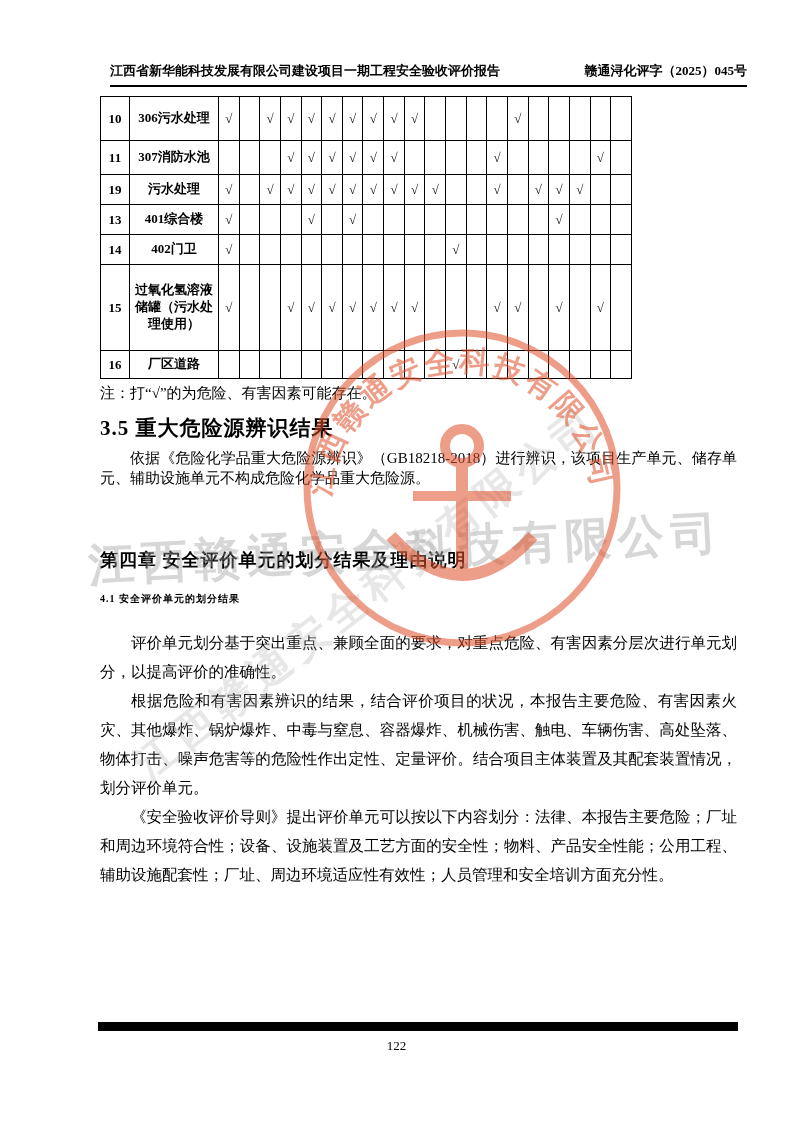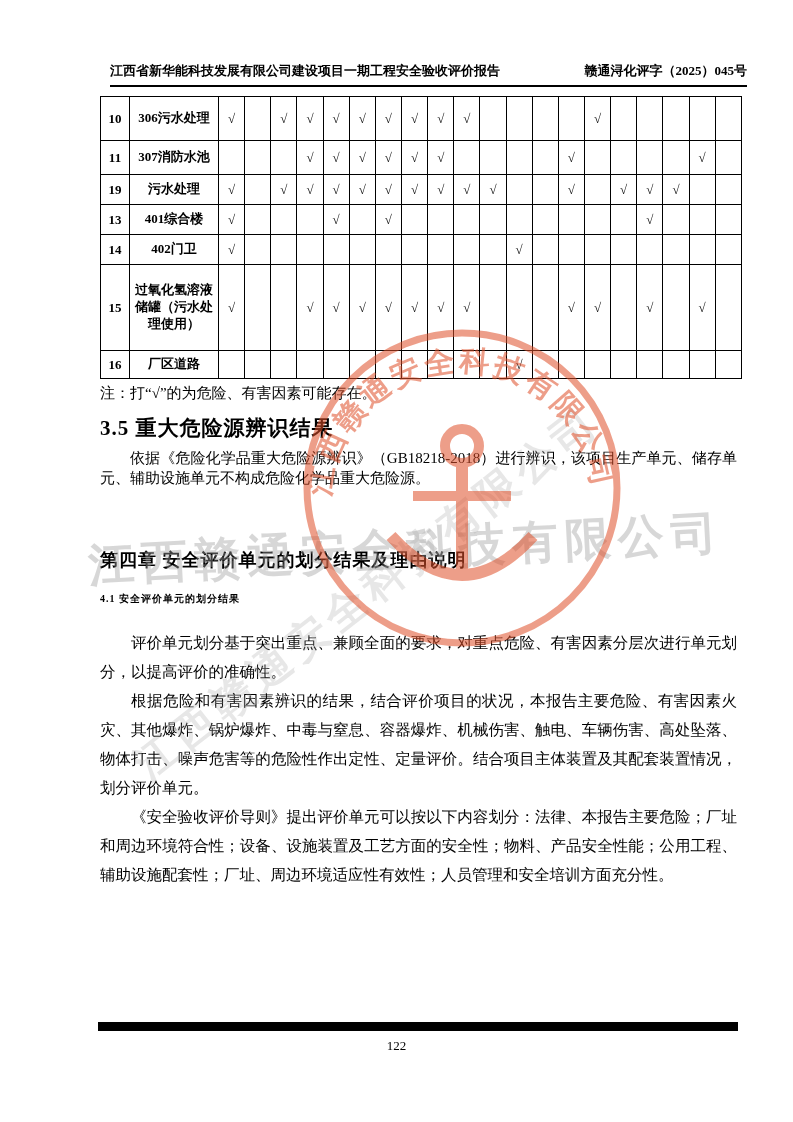--- a/index.html
+++ b/index.html
@@ -15,21 +15,21 @@
     position:absolute;left:100px;top:62px;width:637px;
     display:flex;justify-content:space-between;align-items:flex-start;
     font-size:13px;font-weight:bold;
     border-bottom:2.5px solid #000;padding-bottom:5px;margin-left:10px;
   }
   .header .hl{max-width:470px}
   .header .hr{white-space:nowrap}
 
   
   .hazard-table{
-    position:absolute;left:100px;top:96px;width:642px;
+    position:absolute;left:100px;top:96px;width:532px;
     border-collapse:collapse;table-layout:fixed;
   }
   .hazard-table td{
     border:1px solid #000;text-align:center;vertical-align:middle;
     font-size:13px;padding:0;overflow:hidden;
   }
   .hazard-table td.no{width:28px;font-weight:bold}
   .hazard-table td.label{width:84px;font-weight:bold;line-height:1.3;padding:1px 2px}
   .hazard-table td.chk{font-style:italic;color:#111}
   .hazard-table tr:nth-child(1){height:44px}

